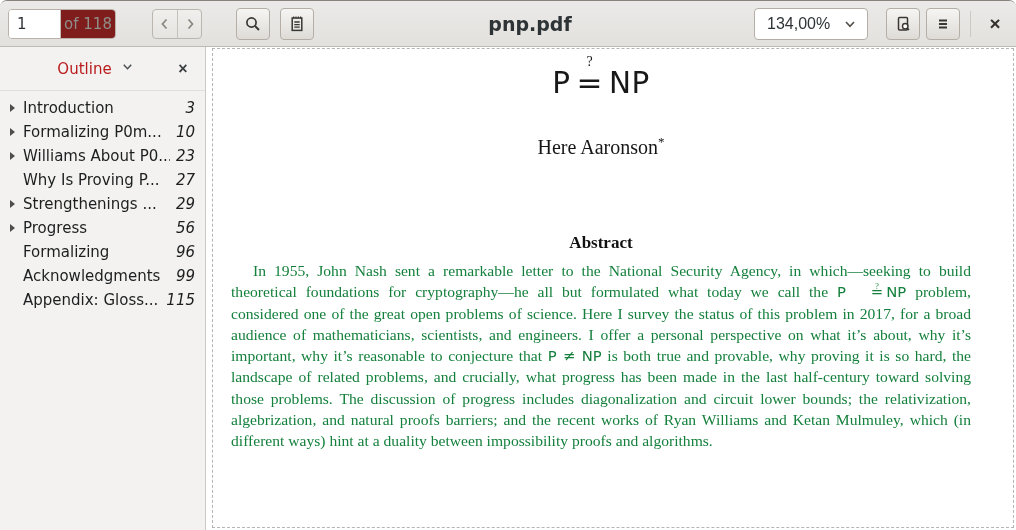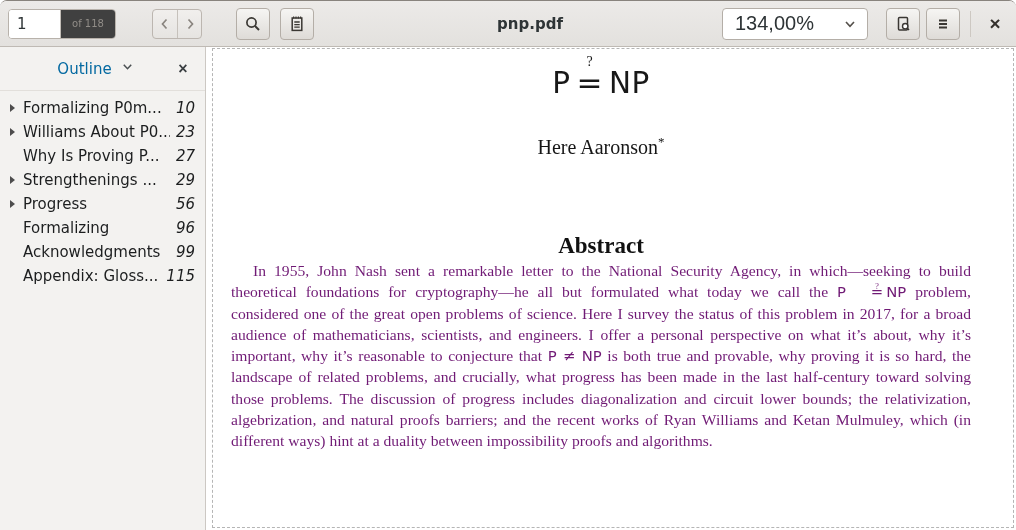--- a/index.html
+++ b/index.html
@@ -10,53 +10,53 @@
 
   
   .headerbar { position:relative; height:46px; background:linear-gradient(#eceae8,#e3e1de);
                border-bottom:1px solid #bfbab4; }
   .hb-left { position:absolute; left:0; top:0; height:45px; display:flex; align-items:center; }
   .page-widget { display:flex; margin-left:8px; height:30px; border:1px solid #b8b2ab;
                  border-radius:4px; overflow:hidden; background:#fff; }
   .page-input { width:51px; border:none; outline:none; padding:0 0 0 8px; font-size:15px;
                 color:#2e3436; background:#fff; font-family:"DejaVu Sans",sans-serif; }
   .page-total { width:55px; display:flex; align-items:center; justify-content:center;
-                background:#404040; border-left:1px solid #c3beb8; color:#918d88; font-size:10px; }
+                background:#7f1d1d; border-left:1px solid #c3beb8; color:#918d88; font-size:15px; }
   .nav-pair { display:flex; margin-left:36px; height:30px; border:1px solid #bcb6b0;
               border-radius:4px; overflow:hidden; background:linear-gradient(#f1efed,#e6e4e1); }
   .nav-pair button { width:24px; border:none; background:transparent; display:flex;
                      align-items:center; justify-content:center; cursor:pointer; }
   .nav-pair button + button { border-left:1px solid #c6c1bb; }
   .tb-btn { height:32px; width:34px; display:flex; align-items:center; justify-content:center;
             border:1px solid #b4aea7; border-radius:4px;
             background:linear-gradient(#f6f5f3,#dedbd7); cursor:pointer; }
   .tb-btn.search { margin-left:34px; }
   .tb-btn.notes  { margin-left:10px; }
   .hb-title { position:absolute; left:0; right:0; top:0; height:45px; display:flex;
-              align-items:center; justify-content:center; font-size:15px; font-weight:bold;
+              align-items:center; justify-content:center; font-size:19px; font-weight:bold;
               color:#2e3436; pointer-events:none;padding-left:44px; }
   .hb-right { position:absolute; right:0; top:0; height:45px; display:flex; align-items:center; }
-  .zoom-combo { height:32px; width:146px; display:flex; align-items:center; background:#fff;
+  .zoom-combo { height:32px; width:114px; display:flex; align-items:center; background:#fff;
                 border:1px solid #b4aea7; border-radius:4px; padding:0 10px 0 12px;
-                font-size:20px; color:#2e3436; cursor:pointer; justify-content:space-between; }
+                font-size:16px; color:#2e3436; cursor:pointer; justify-content:space-between; }
   .hb-right .loupe { margin-left:18px; }
   .hb-right .menu  { margin-left:6px; }
   .hb-sep { width:1px; height:26px; background:#cdc8c2; margin:0 9px 0 10px; }
   .window-close { width:30px; height:30px; border:none; background:transparent; cursor:pointer;
                   font-size:19px; font-weight:600; color:#35312d; margin-right:6px;
                   display:flex; align-items:center; justify-content:center; }
 
   
   .content { position:relative; width:1016px; height:484px; background:#ffffff; }
   .sidebar { position:absolute; left:0; top:0; width:206px; height:484px; background:#f3f2f0;
              border-right:1px solid #ccc8c3; }
   .sidebar-header { position:relative; height:44px; border-bottom:1px solid #e2dfdb;
                     display:flex; align-items:center; justify-content:center; }
   .outline-dd { display:flex; align-items:flex-start; gap:9px; border:none; background:transparent;
-                font-size:15px; color:#0369a1; cursor:pointer; margin-right:14px;
+                font-size:15px; color:#b91c1c; cursor:pointer; margin-right:14px;
                 font-family:"DejaVu Sans",sans-serif; }
   .sidebar-close { position:absolute; right:10px; top:10px; width:24px; height:24px; border:none;
                    background:transparent; font-size:16px; font-weight:600; color:#3a3f42;
                    cursor:pointer; }
   .outline-list { list-style:none; padding-top:5px; }
   .outline-item { height:24px; display:flex; align-items:center; padding:0 10px 0 6px;
                   cursor:pointer; font-size:15px; color:#1c1e1f; }
   .expander { width:12px; display:flex; align-items:center; justify-content:center; }
   .expander::before { content:""; display:block; width:0; height:0;
                       border-left:5px solid #4d4d4d; border-top:4px solid transparent;
@@ -70,24 +70,24 @@
           border:1px dashed #b5b5b5; background:#ffffff; }
   .doc-col { position:absolute; left:18px; width:740px; text-align:center; color:#111; }
   .doc-title { top:15px; font-family:"DejaVu Sans",sans-serif; font-size:31px; color:#181818;
                letter-spacing:0.5px; }
   .eqstack { display:inline-block; position:relative; margin:0 6px; }
   .eqstack .q { position:absolute; left:50%; transform:translateX(-50%); top:-0.72em;
                 font-size:0.45em; font-family:"Liberation Serif",serif; }
   .doc-author { top:85px; font-family:"Liberation Serif",serif; font-size:20px; color:#161616; }
   .doc-author sup { font-size:13px; }
   .abs-heading { top:184px; font-family:"Liberation Serif",serif; font-weight:bold;
-                 font-size:23px; color:#111; }
+                 font-size:17px; color:#111; }
   .abs-para { position:absolute; left:18px; top:211px; width:740px; text-align:justify;
               font-family:"Liberation Serif",serif; font-size:15.6px; line-height:21.3px;
-              color:#701a75; text-indent:22px; }
+              color:#15803d; text-indent:22px; }
   .sf { font-family:"DejaVu Sans",sans-serif; font-size:0.95em; }
   .abs-para .eqstack { margin:0 3px; }
   .abs-para .eqstack .q { top:-0.62em; font-size:0.55em; }
 
   svg { display:block; }
 </style>
 </head>
 <body>
 
 <div class="window">
@@ -182,20 +182,25 @@
             <svg width="13" height="13" viewBox="0 0 14 14">
                 <polyline points="3,5 7,9.4 11,5" fill="none" stroke="#4a4f52" stroke-width="1.6"></polyline>
               </svg>
           </span>
         </button>
         <button class="sidebar-close">×</button>
       </div>
       <ul class="outline-list">
         <li class="outline-item">
           <span class="expander"></span>
+          <span class="ol-label">Introduction</span>
+          <span class="ol-page">3</span>
+        </li>
+        <li class="outline-item">
+          <span class="expander"></span>
           <span class="ol-label">Formalizing P0m...</span>
           <span class="ol-page">10</span>
         </li>
         <li class="outline-item">
           <span class="expander"></span>
           <span class="ol-label">Williams About P0...</span>
           <span class="ol-page">23</span>
         </li>
         <li class="outline-item">
           <span class="expander" style="visibility: hidden;"></span>

